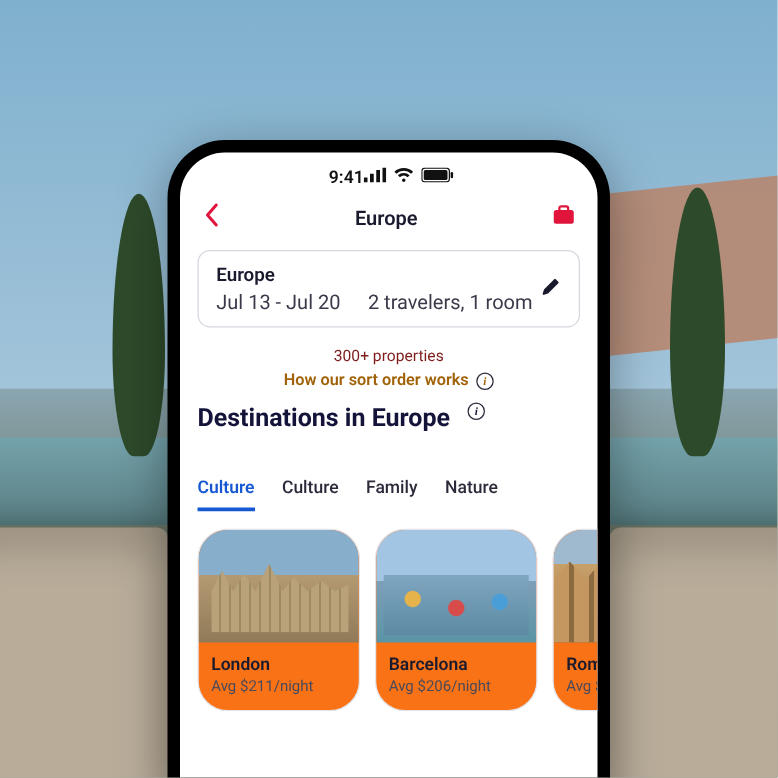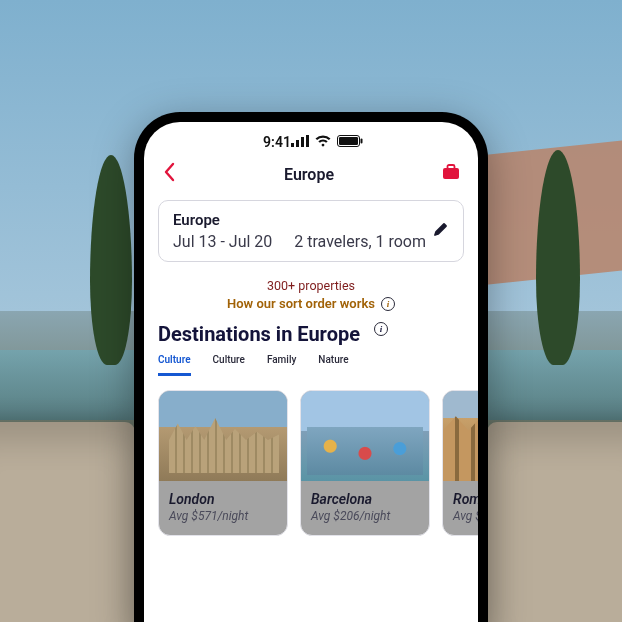--- a/index.html
+++ b/index.html
@@ -29,25 +29,25 @@
   .suitcase { color:#e1143c; }
   .search-card { margin: 4px 14px 10px 14px; border:1px solid #d6d6de; border-radius:10px; padding:10px 14px; display:flex; justify-content:space-between; align-items:center; }
   .search-left { display:flex; flex-direction:column; gap:3px;}
   .search-title { font-weight:600; font-size:15px; color:#1a1a2e;}
   .search-sub { font-size:16px; color:#3a3a4a; }
   .search-sub span + span { margin-left: 18px; }
   .meta { text-align:center; padding: 6px 0 10px 0; }
   .meta .count { font-size:12.5px; color:#7f1d1d; }
   .meta .sort { font-size:13px; font-weight:600; color:#a16207; display:inline-flex; align-items:center; gap:6px; margin-top:2px;}
   .section-title { display:flex; align-items:flex-start; gap:14px; padding: 0 14px 8px 14px; font-size:20px; font-weight:700; color:#14143a; }
-  .tabs { display:flex; gap:22px; padding: 0 0 0px 14px; font-size:10px; font-weight:500; color:#2a2a3a; border-bottom: 0; }
+  .tabs { display:flex; gap:22px; padding: 0 0 0px 14px; font-size:14px; font-weight:500; color:#2a2a3a; border-bottom: 0; margin-top: 28px; }
   .tab { padding-bottom:8px; cursor:pointer; }
   .tab.active { color:#1658d2; font-weight:600; border-bottom:3px solid #1658d2; }
   .cards { display:flex; gap:12px; padding: 14px 0 0 14px; overflow:hidden; }
-  .card { width:130px; flex:0 0 130px; border:1px solid #e3e3ea; border-radius:12px; overflow:hidden; background:#a3a3a3;font-style:italic;}
+  .card { width:130px; flex:0 0 130px; border:1px solid #e3e3ea; border-radius:24px; overflow:hidden; background:#f97316;}
   .card .img { height:90px; position:relative; }
   .card .body { padding:10px 10px 12px 10px; }
   .card .city { font-weight:600; font-size:14px; color:#1a1a2e; }
   .card .price { font-size:12px; color:#4a4a5a; margin-top:2px; }
   .img.london { background: linear-gradient(180deg,#87aecb 40%,#b49a72 40%,#8f7a58 100%); }
   .img.barcelona { background: linear-gradient(180deg,#a2c5e4 45%,#7f9fb8 45%,#5a94a5 100%); }
   .img.rome { background: linear-gradient(180deg,#9fb9cf 30%,#c8a06a 30%,#a07a4a 100%); }
   .img.london::after{content:"";position:absolute;left:10px;bottom:8px;width:110px;height:55px;background:
      repeating-linear-gradient(90deg,#b9a27a 0 6px,#9e8a63 6px 8px);clip-path: polygon(0 100%,0 40%,8% 10%,16% 40%,24% 15%,32% 40%,42% 0,52% 40%,60% 20%,70% 40%,80% 25%,90% 40%,100% 30%,100% 100%);}
   .img.barcelona::after{content:"";position:absolute;inset:40% 6px 6px 6px;background:
@@ -151,21 +151,21 @@
         <div class="tab">Culture</div>
         <div class="tab">Family</div>
         <div class="tab">Nature</div>
       </div>
 
     <div class="cards" id="cards">
         <div class="card">
           <div class="img london"></div>
           <div class="body">
             <div class="city">London</div>
-            <div class="price">Avg $571/night</div>
+            <div class="price">Avg $211/night</div>
           </div>
         </div>
         <div class="card">
           <div class="img barcelona"></div>
           <div class="body">
             <div class="city">Barcelona</div>
             <div class="price">Avg $206/night</div>
           </div>
         </div>
         <div class="card">

